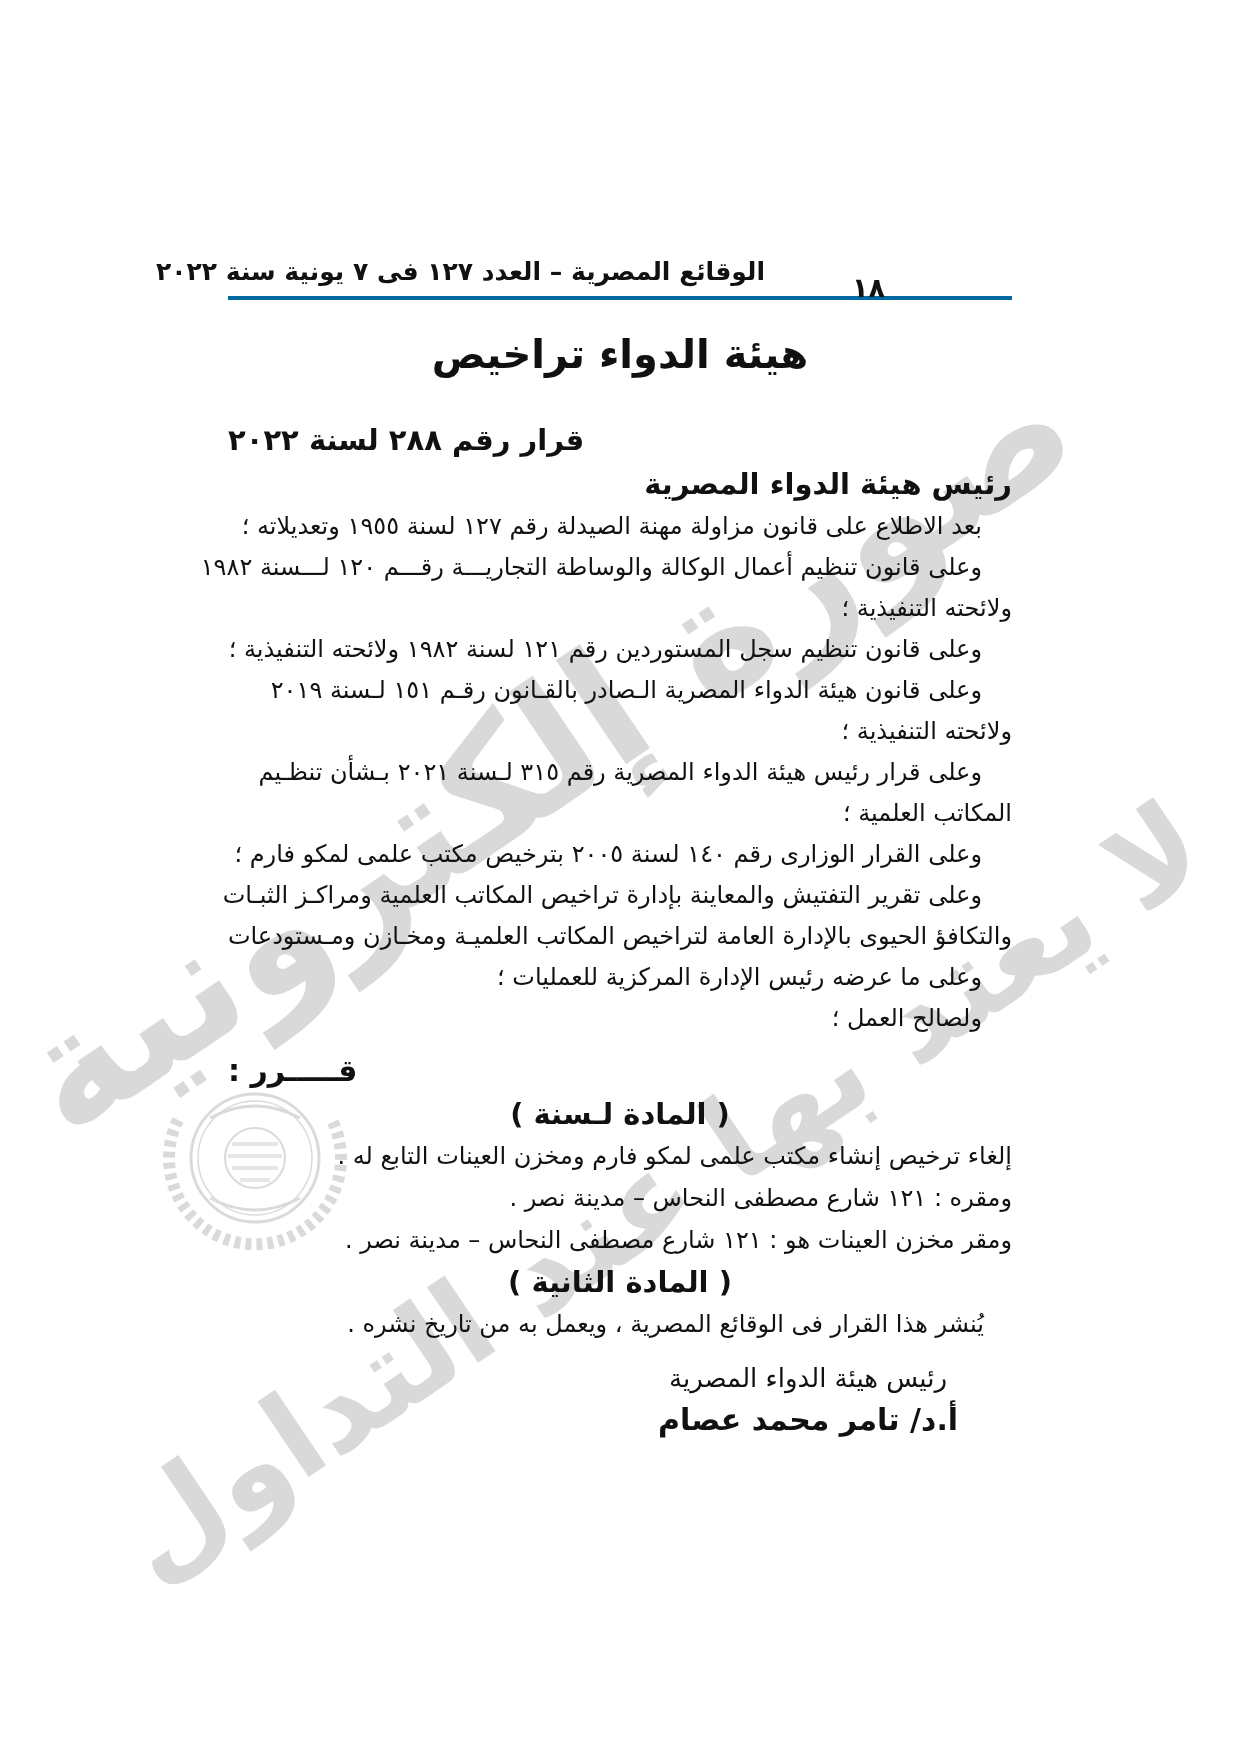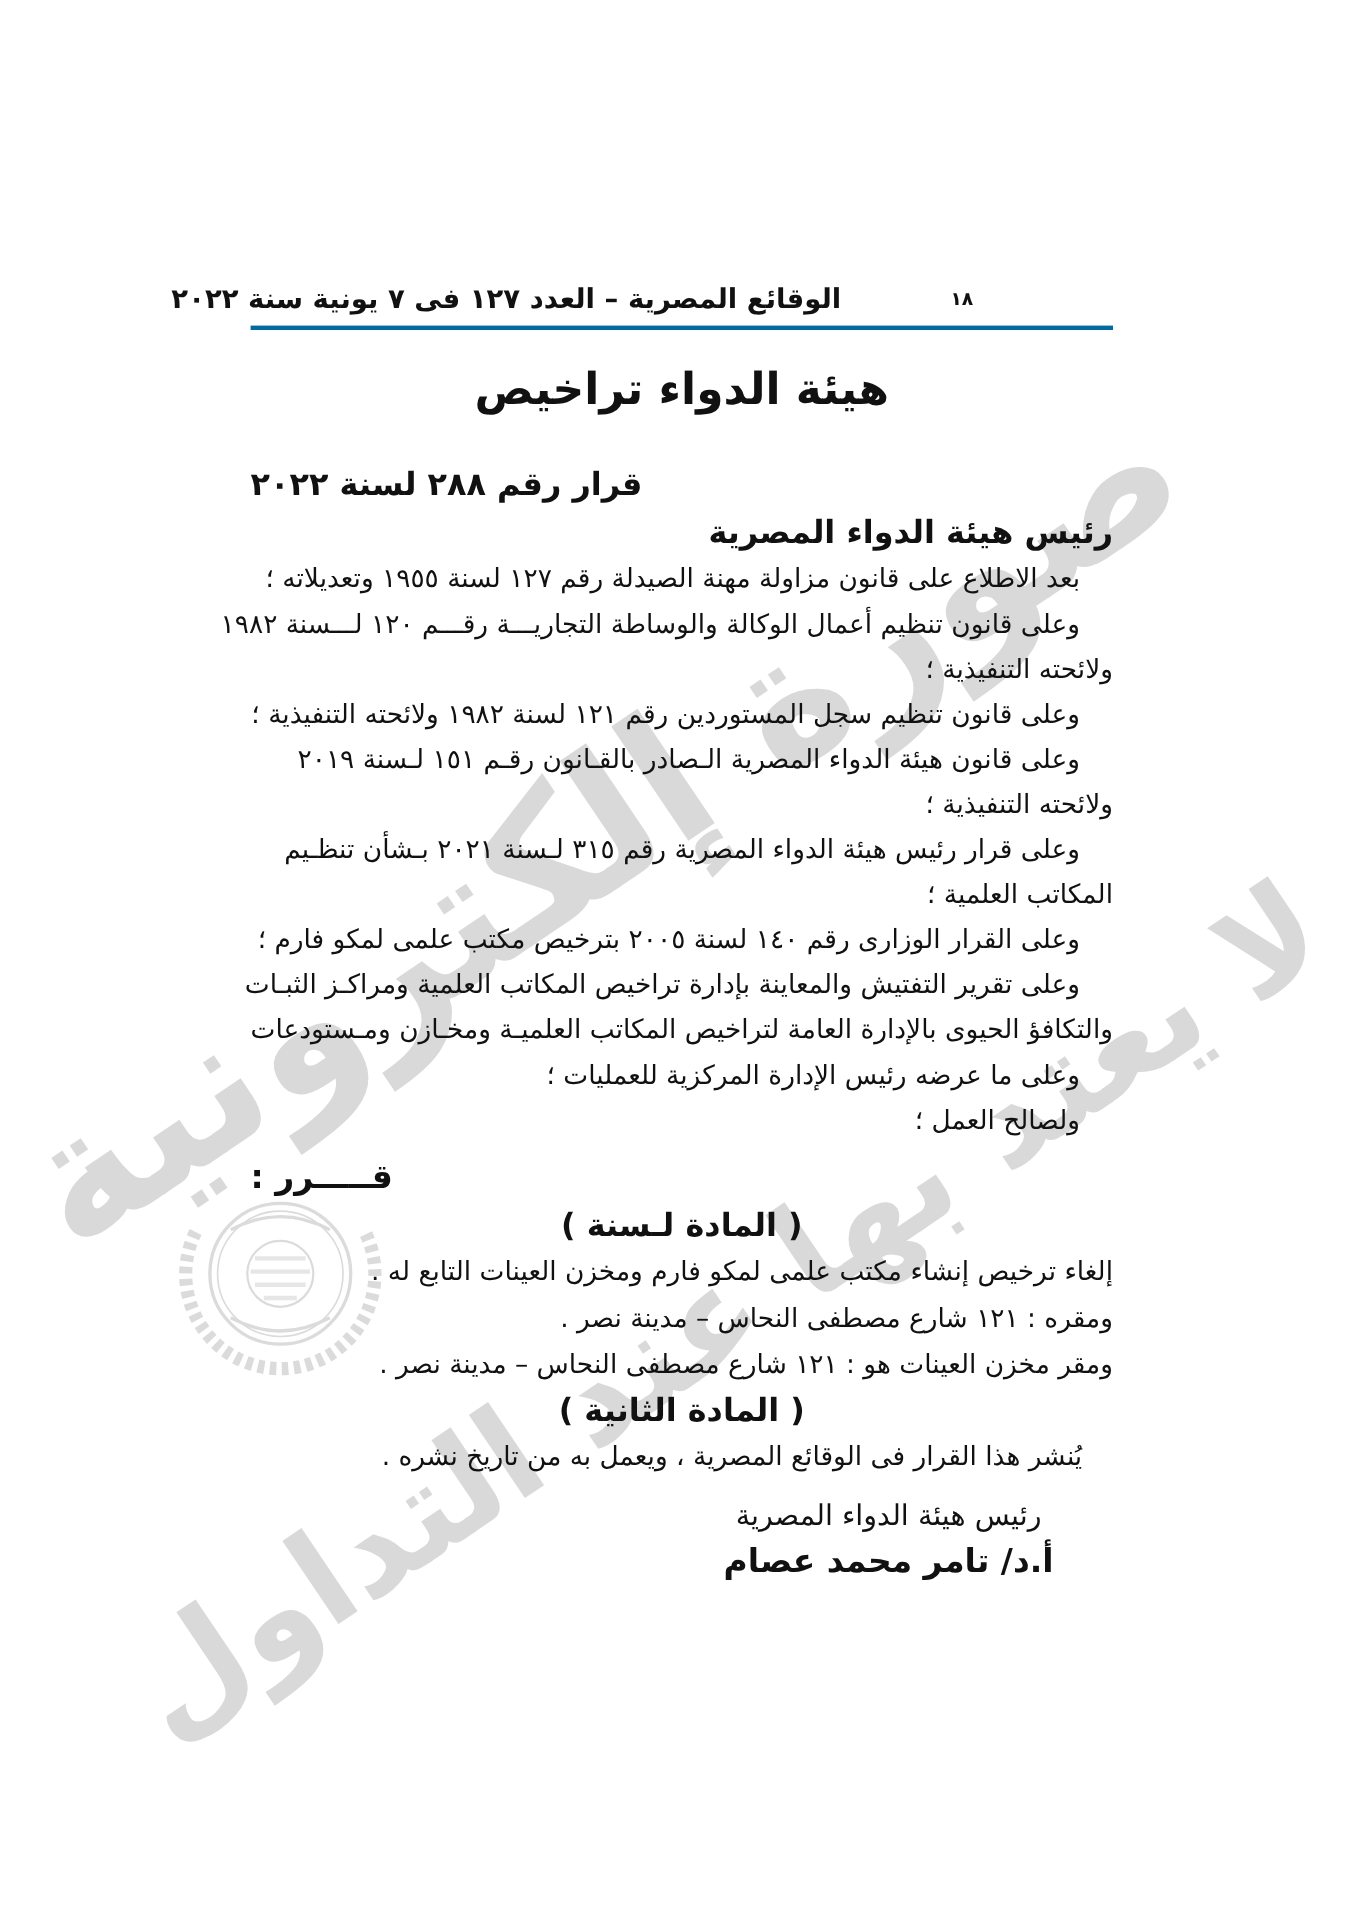--- a/index.html
+++ b/index.html
@@ -39,22 +39,22 @@
     position:absolute;z-index:1;
     left:228px;top:252px;width:784px;
     direction:rtl;
   }
   .gazette-header{position:relative;height:44px;border-bottom:4px solid #0369a1;font-weight:bold;}
   .gazette-title{
     position:absolute;right:247px;width:425px;top:0;
     font-size:25px;line-height:40px;text-align:center;white-space:nowrap;
   }
   .page-number{
-    position:absolute;right:127px;top:0;
-    font-size:17px;line-height:40px;
+    position:absolute;right:127px;top:16px;
+    font-size:27px;line-height:40px;
   }
 
   .authority-title{
     margin-top:26px;height:56px;line-height:56px;
     text-align:center;font-size:40px;font-weight:bold;white-space:nowrap;
   }
   .decree-title{
     margin-top:38px;height:40px;line-height:40px;
     text-align:left;font-size:29px;font-weight:bold;white-space:nowrap;
   }

